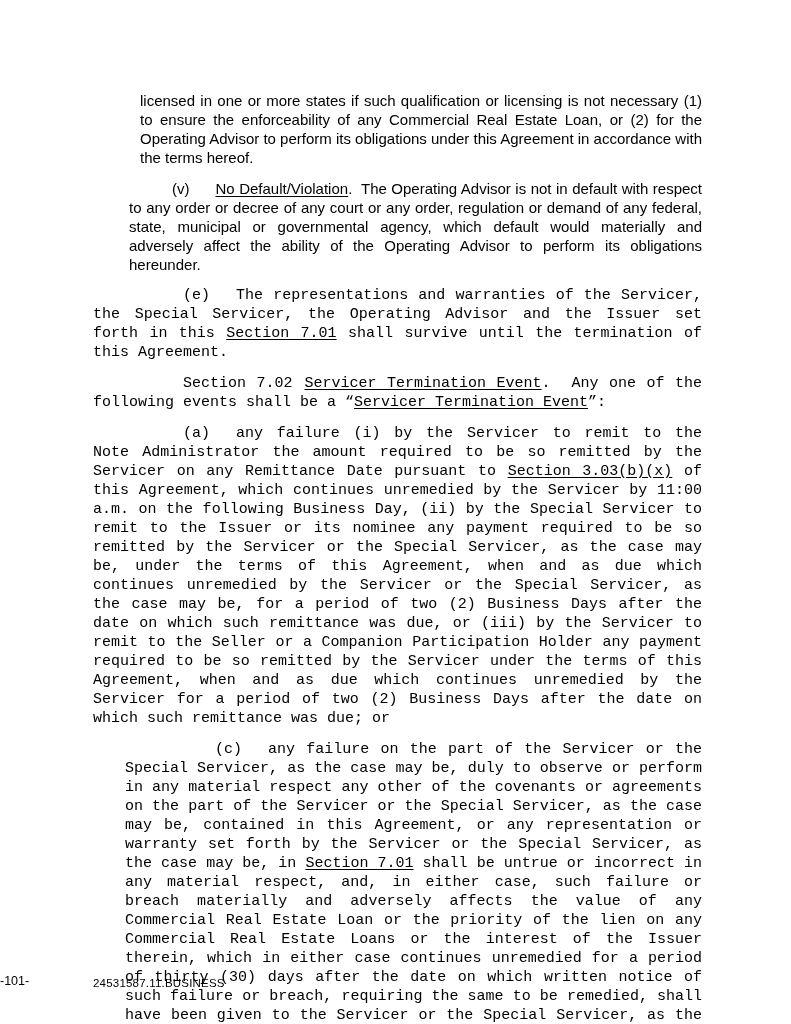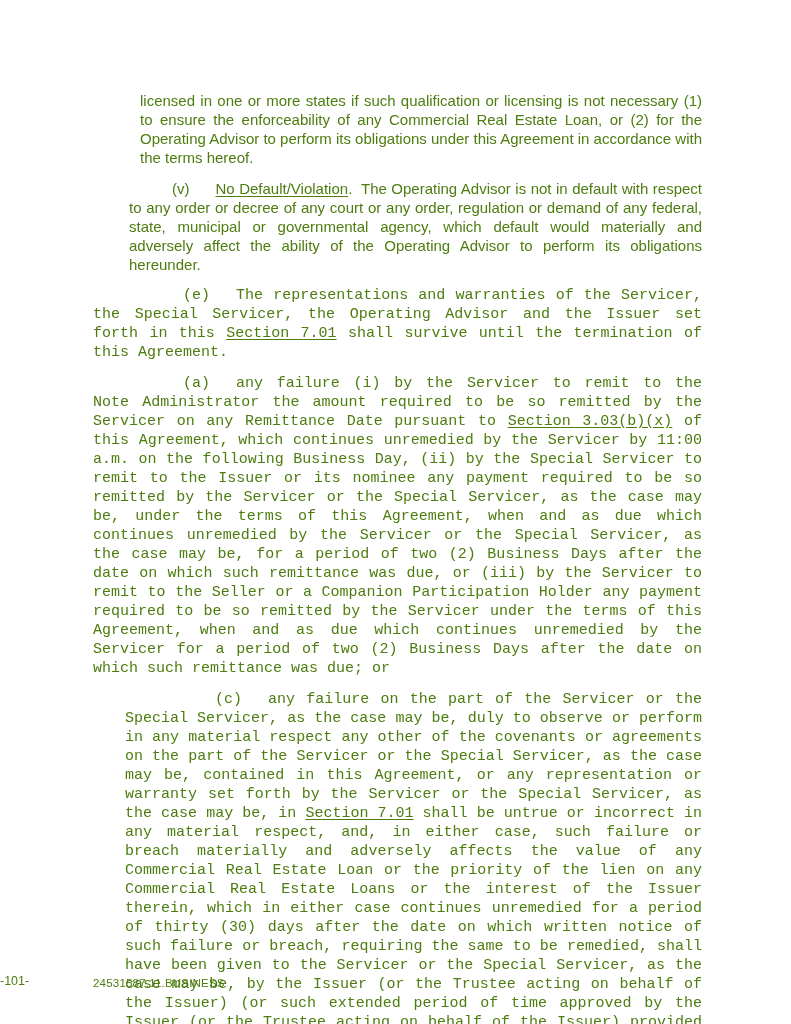--- a/index.html
+++ b/index.html
@@ -3,21 +3,21 @@
 <meta charset="utf-8">
 <style>
   html, body { margin: 0; padding: 0; background: #e8e8e8; }
   .page {
     position: relative;
     width: 791px;
     height: 1024px;
     margin: 0 auto;
     background: #ffffff;
     font-family: "Liberation Sans", "DejaVu Sans", sans-serif;
-    color: #4d7c0f;
+    color: #000000;
     overflow: hidden;
   }
   .doc-body {
     position: absolute;
     left: 93px;
     top: 91px;
     width: 609px;
   }
   .para {
     margin: 0 0 12px 0;
@@ -50,20 +50,21 @@
   .footer .page-num { position: absolute; left: 0; width: 791px; text-align: left; top: 0; font-size: 12.5px; }
 </style>
 </head>
 <body>
 
 <div class="page">
   <div class="doc-body">
       <p class="para cont"><span>licensed in one or more states if such qualification or licensing is not necessary (1) to ensure the enforceability of any Commercial Real Estate Loan, or (2) for the Operating Advisor to perform its obligations under this Agreement in accordance with the terms hereof.</span></p>
       <p class="para sub"><span>(v)</span><span class="tab"></span><span class="u">No Default/Violation</span><span>.&nbsp; The Operating Advisor is not in default with respect to any order or decree of any court or any order, regulation or demand of any federal, state, municipal or governmental agency, which default would materially and adversely affect the ability of the Operating Advisor to perform its obligations hereunder.</span></p>
       <p class="para body"><span>(e)</span><span class="tab"></span><span>The representations and warranties of the Servicer, the Special Servicer, the Operating Advisor and the Issuer set forth in this </span><span class="u">Section 7.01</span><span> shall survive until the termination of this Agreement.</span></p>
+      <p class="para body"><span>Section 7.02</span><span class="tab tab-sm"></span><span class="u">Servicer Termination Event</span><span>.&nbsp; Any one of the following events shall be a “</span><span class="u">Servicer Termination Event</span><span>”:</span></p>
       <p class="para body"><span>(a)</span><span class="tab"></span><span>any failure (i) by the Servicer to remit to the Note Administrator the amount required to be so remitted by the Servicer on any Remittance Date pursuant to </span><span class="u">Section 3.03(b)(x)</span><span> of this Agreement, which continues unremedied by the Servicer by 11:00 a.m. on the following Business Day, (ii) by the Special Servicer to remit to the Issuer or its nominee any payment required to be so remitted by the Servicer or the Special Servicer, as the case may be, under the terms of this Agreement, when and as due which continues unremedied by the Servicer or the Special Servicer, as the case may be, for a period of two (2) Business Days after the date on which such remittance was due, or (iii) by the Servicer to remit to the Seller or a Companion Participation Holder any payment required to be so remitted by the Servicer under the terms of this Agreement, when and as due which continues unremedied by the Servicer for a period of two (2) Business Days after the date on which such remittance was due; or</span></p>
       <p class="para body"><span>(c)</span><span class="tab"></span><span>any failure on the part of the Servicer or the Special Servicer, as the case may be, duly to observe or perform in any material respect any other of the covenants or agreements on the part of the Servicer or the Special Servicer, as the case may be, contained in this Agreement, or any representation or warranty set forth by the Servicer or the Special Servicer, as the case may be, in </span><span class="u">Section 7.01</span><span> shall be untrue or incorrect in any material respect, and, in either case, such failure or breach materially and adversely affects the value of any Commercial Real Estate Loan or the priority of the lien on any Commercial Real Estate Loans or the interest of the Issuer therein, which in either case continues unremedied for a period of thirty (30) days after the date on which written notice of such failure or breach, requiring the same to be remedied, shall have been given to the Servicer or the Special Servicer, as the case may be, by the Issuer (or the Trustee acting on behalf of the Issuer) (or such extended period of time approved by the Issuer (or the Trustee acting on behalf of the Issuer) </span><span class="u">provided</span><span> that the Servicer or the Special Servicer, as the case may be, is diligently proceeding in good faith to cure such failure or breach); or</span></p>
     </div>
   <div class="footer">
     <span class="doc-id">24531587.11.BUSINESS</span>
     <span class="page-num">-101-</span>
   </div>
 </div>
 
 </body></html>

